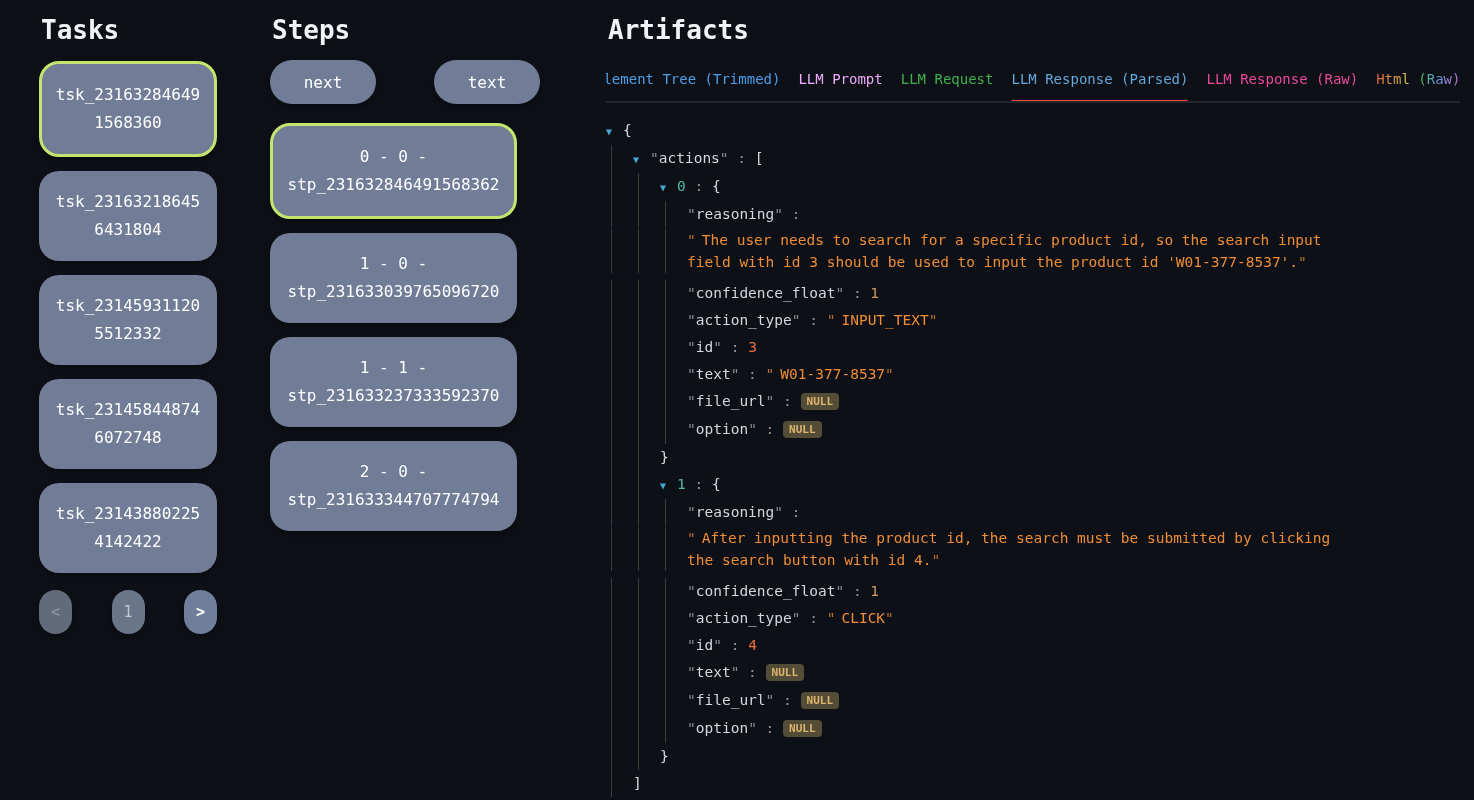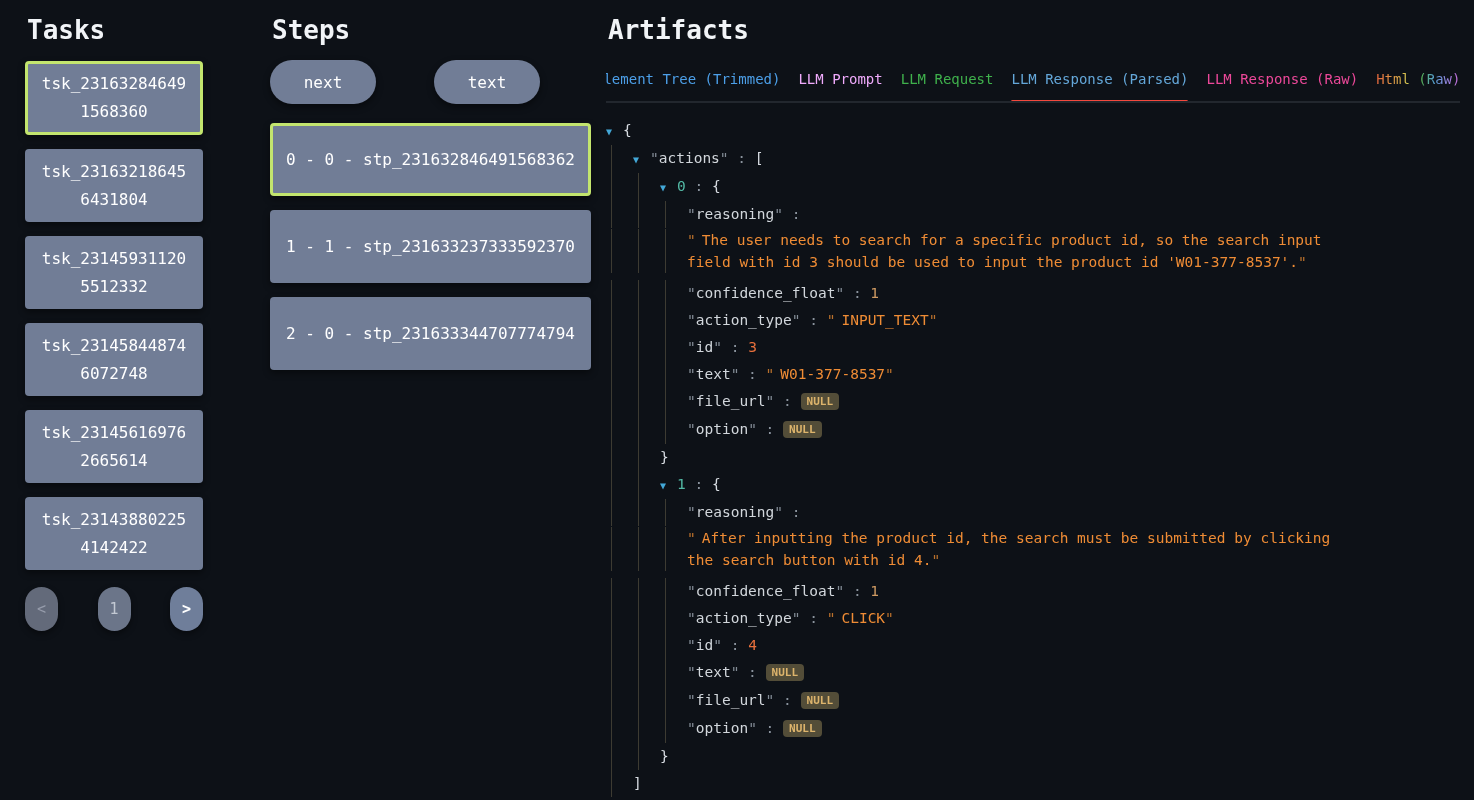--- a/index.html
+++ b/index.html
@@ -11,42 +11,42 @@
     font-family: "DejaVu Sans Mono", "Liberation Mono", monospace;
   }
   .panel { position: absolute; top: 10px; }
   .panel h1 {
     margin: 2px 0 0 2px;
     font-size: 26px;
     line-height: 36px;
     font-weight: 600;
     color: #f1f4f7;
   }
-  .tasks-panel { left: 25px; width: 178px; }
+  .tasks-panel { left: 39px; width: 178px; }
   .steps-panel { left: 270px; width: 270px; }
   .artifacts-panel { left: 606px; right: 14px; }
 
   .btn-list { display: flex; flex-direction: column; gap: 14px; margin-top: 13px; }
   .big-btn {
     background: #717d96;
     border: none;
-    border-radius: 4px;
+    border-radius: 20px;
     color: #ffffff;
     font-family: inherit;
     font-size: 16px;
     line-height: 28px;
     min-height: 73px;
     display: flex; align-items: center; justify-content: center;
     text-align: center;
-    padding: 6px 12px;
+    padding: 17px 12px;
     box-shadow: 0 3px 7px rgba(0,0,0,0.45);
     cursor: pointer;
   }
   .task-btn { width: 178px; word-break: break-all; }
-  .step-btn { width: 321px; }
+  .step-btn { width: 247px; }
   .selected { border: 3px solid #c3e56e; }
 
   .nav-row { display: flex; justify-content: space-between; margin-top: 12px; }
   .nav-btn {
     width: 106px; height: 44px;
     border: none; border-radius: 22px;
     background: #717d96; color: #fff;
     font-family: inherit; font-size: 16px;
     box-shadow: 0 3px 7px rgba(0,0,0,0.45);
     cursor: pointer;
@@ -117,38 +117,38 @@
 </head>
 <body>
 
 <section class="panel tasks-panel">
   <h1>Tasks</h1>
   <div class="btn-list" id="task-list">
       <button class="big-btn task-btn selected">tsk_231632846491568360</button>
       <button class="big-btn task-btn">tsk_231632186456431804</button>
       <button class="big-btn task-btn">tsk_231459311205512332</button>
       <button class="big-btn task-btn">tsk_231458448746072748</button>
-      <button class="big-btn task-btn">tsk_231456169762665614</button>
       <button class="big-btn task-btn">tsk_231438802254142422</button>
     </div>
   <div class="pagination">
     <button class="pg pg-prev">&lt;</button>
     <button class="pg pg-page">1</button>
     <button class="pg pg-next">&gt;</button>
   </div>
 </section>
 
 <section class="panel steps-panel">
   <h1>Steps</h1>
   <div class="nav-row">
     <button class="nav-btn">next</button>
     <button class="nav-btn">text</button>
   </div>
   <div class="btn-list" id="step-list">
       <button class="big-btn step-btn selected">0 - 0 - stp_231632846491568362</button>
+      <button class="big-btn step-btn">1 - 0 - stp_231633039765096720</button>
       <button class="big-btn step-btn">1 - 1 - stp_231633237333592370</button>
       <button class="big-btn step-btn">2 - 0 - stp_231633344707774794</button>
     </div>
 </section>
 
 <section class="panel artifacts-panel">
   <h1>Artifacts</h1>
   <div class="tab-bar" id="tab-bar">
       <div class="tab first" style="color: rgb(76, 159, 232);">Element Tree (Trimmed)</div>
       <div class="tab" style="color: #f0abfc;">LLM Prompt</div>

